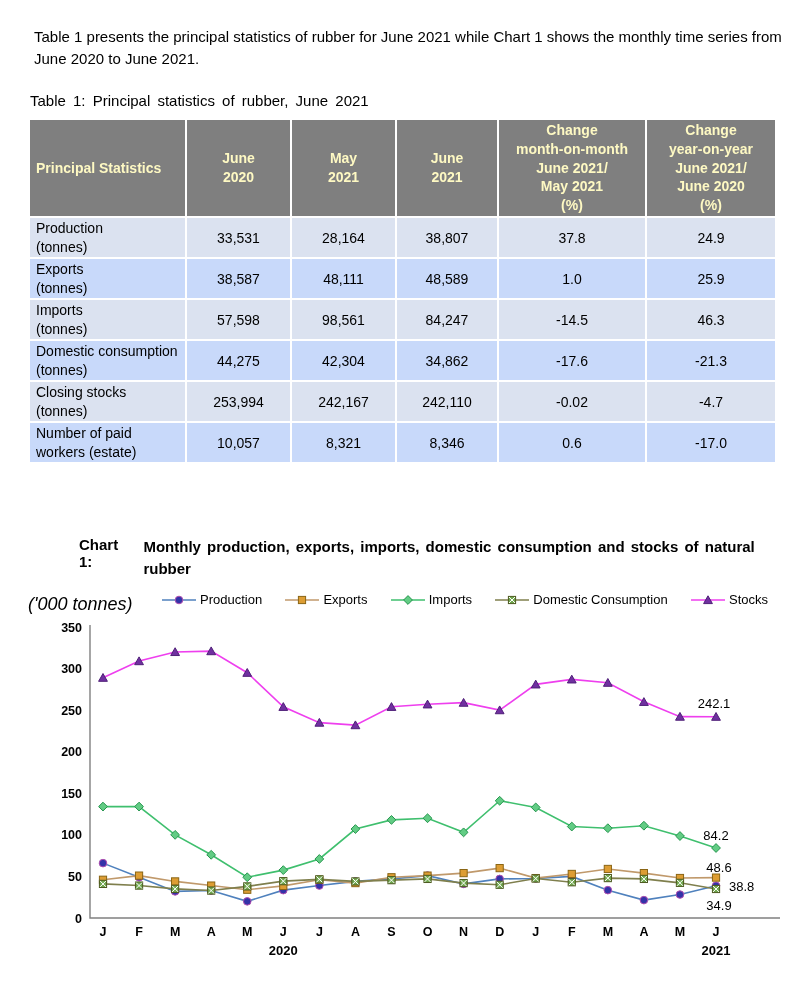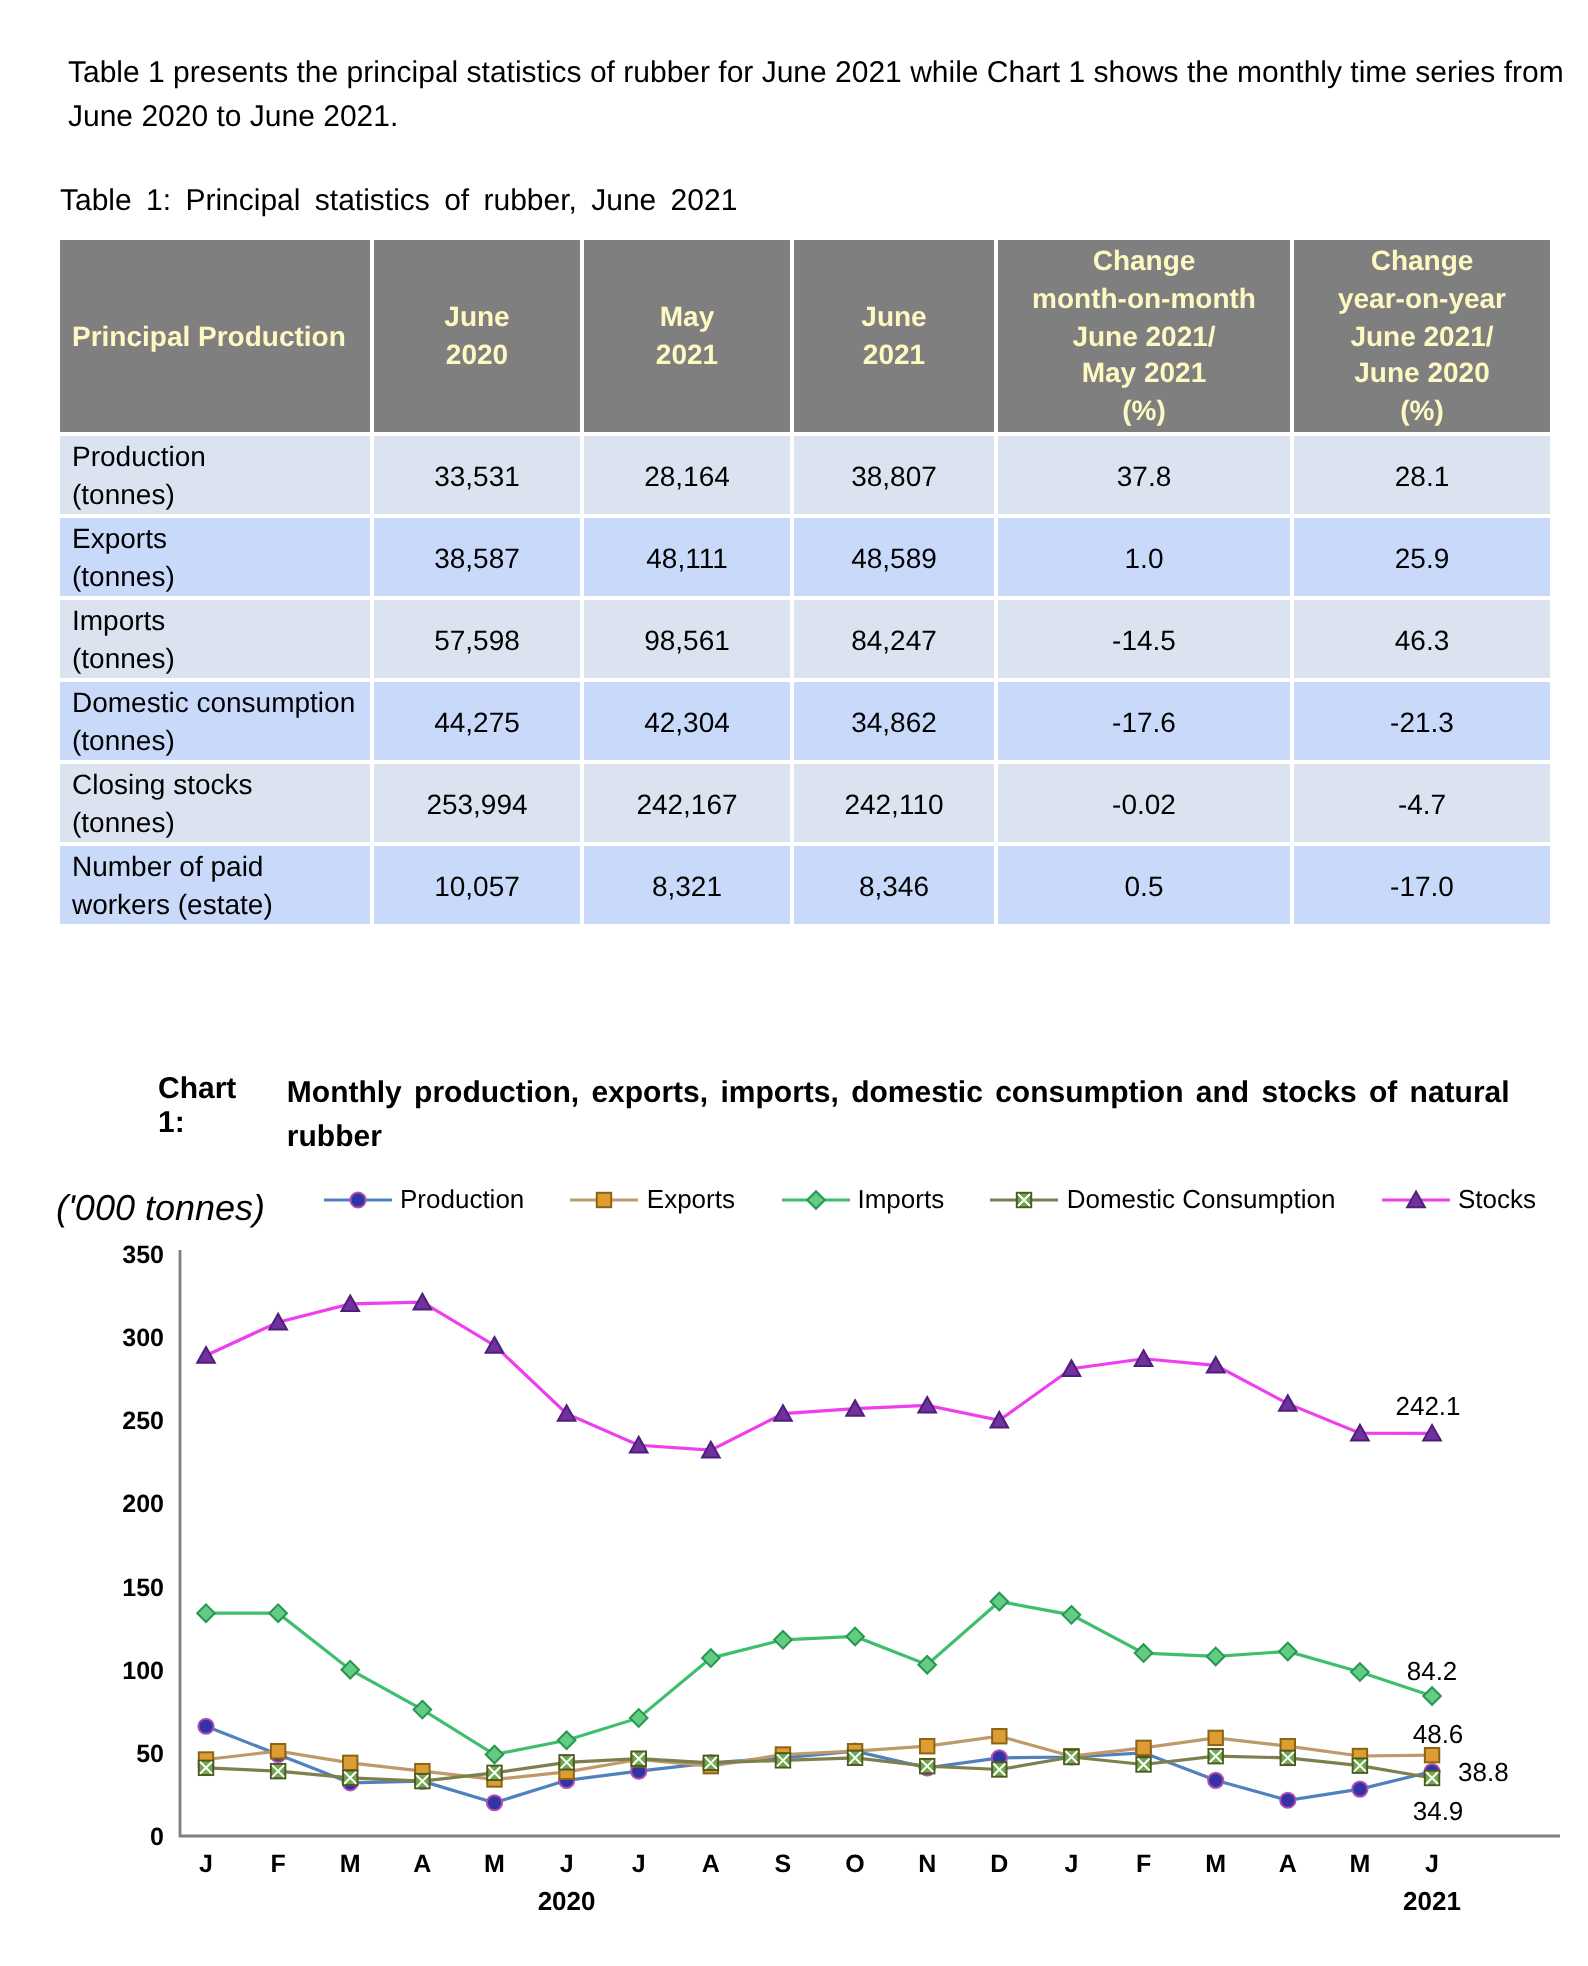--- a/index.html
+++ b/index.html
@@ -41,21 +41,21 @@
   <colgroup>
     <col style="width:157px">
       <col style="width:105px">
       <col style="width:105px">
     <col style="width:102px">
       <col style="width:148px">
       <col style="width:130px">
   </colgroup>
   <thead>
     <tr>
-        <th class="first">Principal Production</th>
+        <th class="first">Principal Statistics</th>
         <th>June
 2020</th>
         <th>May
 2021</th>
         <th>June
 2021</th>
         <th>Change
 month-on-month
 June 2021/
 May 2021
@@ -68,21 +68,21 @@
       </tr>
   </thead>
   <tbody>
       <tr>
         <td class="rowlabel">Production
 (tonnes)</td>
         <td>33,531</td>
         <td>28,164</td>
         <td>38,807</td>
         <td>37.8</td>
-        <td>28.1</td>
+        <td>24.9</td>
       </tr>
       <tr>
         <td class="rowlabel">Exports
 (tonnes)</td>
         <td>38,587</td>
         <td>48,111</td>
         <td>48,589</td>
         <td>1.0</td>
         <td>25.9</td>
       </tr>
@@ -112,21 +112,21 @@
         <td>242,110</td>
         <td>-0.02</td>
         <td>-4.7</td>
       </tr>
       <tr>
         <td class="rowlabel">Number of paid
 workers (estate)</td>
         <td>10,057</td>
         <td>8,321</td>
         <td>8,346</td>
-        <td>0.5</td>
+        <td>0.6</td>
         <td>-17.0</td>
       </tr>
     </tbody>
 </table>
 
 <div id="chart-title">
   <span>Chart 1:</span>
   <span class="lines">
     <div>Monthly production, exports, imports, domestic consumption and stocks of natural rubber</div>
   </span>

